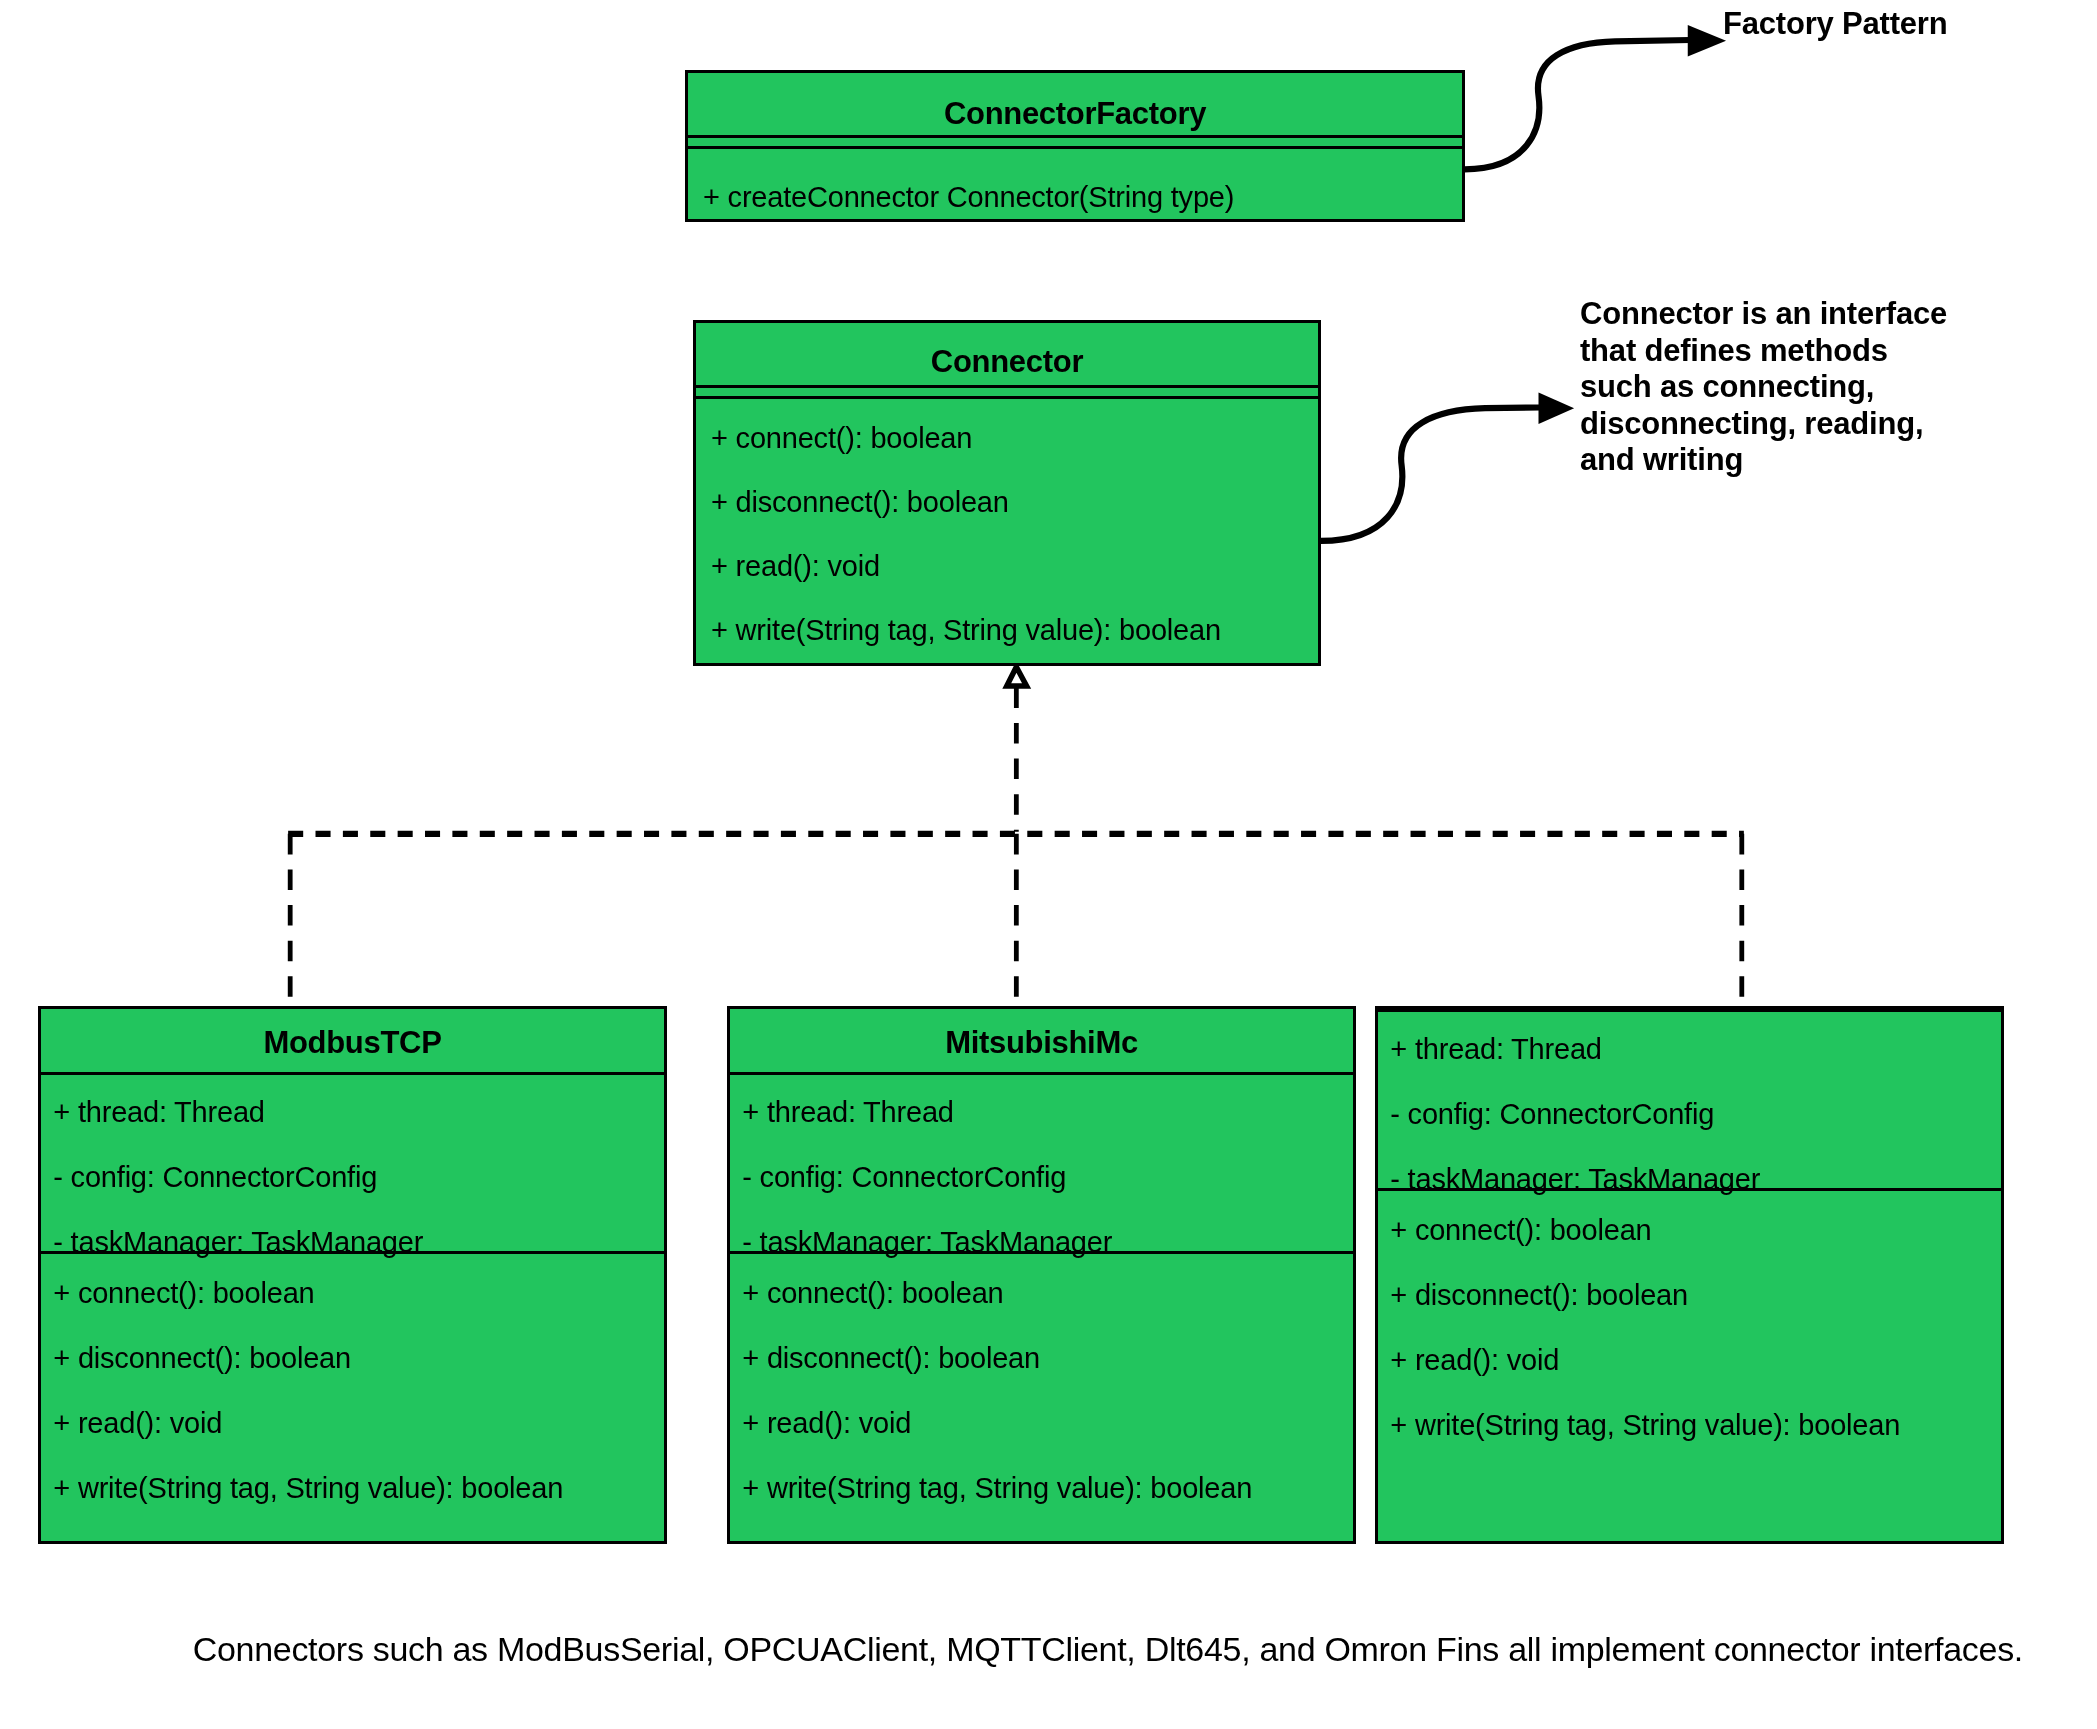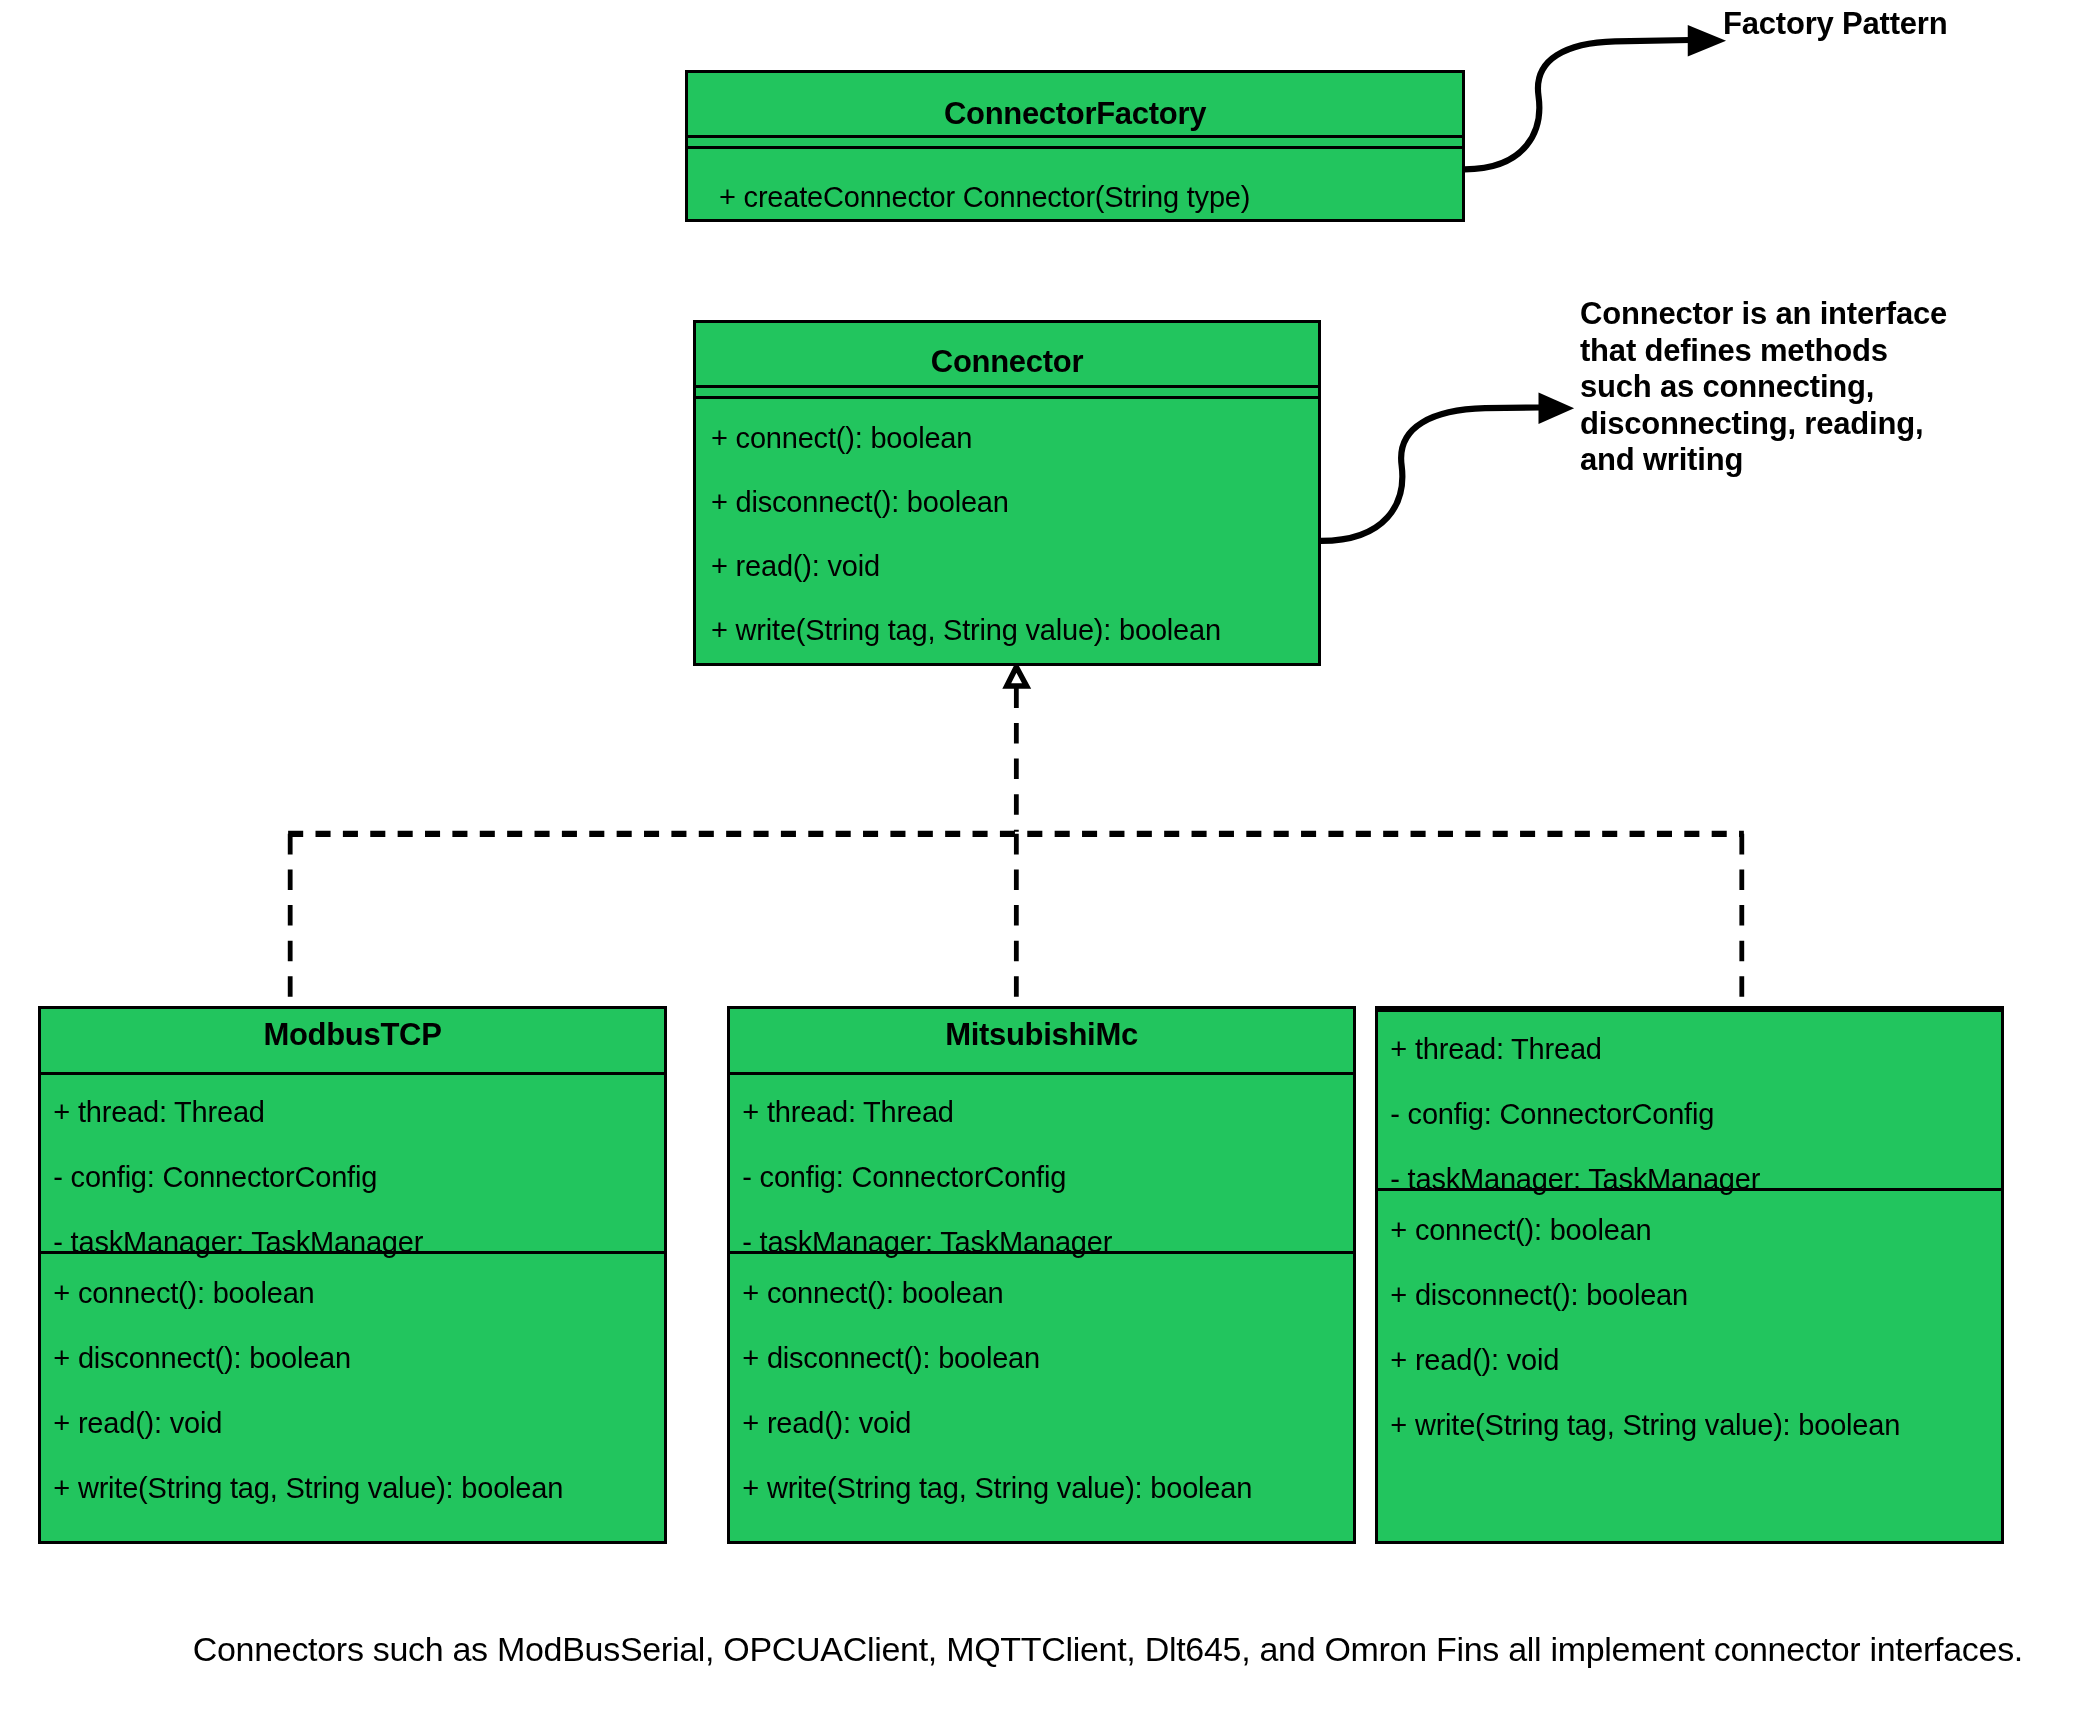--- a/index.html
+++ b/index.html
@@ -45,40 +45,40 @@
 
   
   #connector-factory {
     left: 685px;
     top: 70px;
     width: 780px;
     height: 152px;
   }
   #connector-factory .uml-title { padding-top: 25px; height: 62px; }
   #connector-factory .gap { height: 8.2px; border-top: 3.4px solid #000; border-bottom:3.4px solid #000; }
-  #connector-factory .meth { padding: 34px 0 0 15px; margin-left: 16px; }
+  #connector-factory .meth { padding: 34px 0 0 15px; }
 
   
   #connector {
     left: 693px;
     top: 320px;
     width: 628px;
     height: 346px;
   }
   #connector .uml-title { padding-top: 23px; height: 62px; }
   #connector .gap { height: 8.2px; border-top: 3.4px solid #000; border-bottom: 3.4px solid #000; }
   #connector .methods { padding-top: 25px; }
   #connector .uml-row { padding: 0 0 0 15px; margin-bottom: 35px; }
 
   
   .child-box { top: 1006px; width: 629px; height: 538px; }
   #modbus-tcp  { left: 38px; }
   #mitsubishi-mc { left: 727px; }
   #siemens-s7  { left: 1375px; }
-  .child-box .uml-title { padding-top: 10px; height: 63px; }
+  .child-box .uml-title { padding-top: 18px; height: 63px; }
   .child-box .attrs { padding-top: 22.6px; height: 179px; }
   .child-box .methods { padding-top: 25px; }
   .child-box .uml-row { padding: 0 0 0 12.3px; margin-bottom: 36px; }
   .child-box .attrs .uml-row { margin-bottom: 36px; }
 
   
   .note {
     position: absolute;
     font-size: 31px;
     line-height: 1.18;

